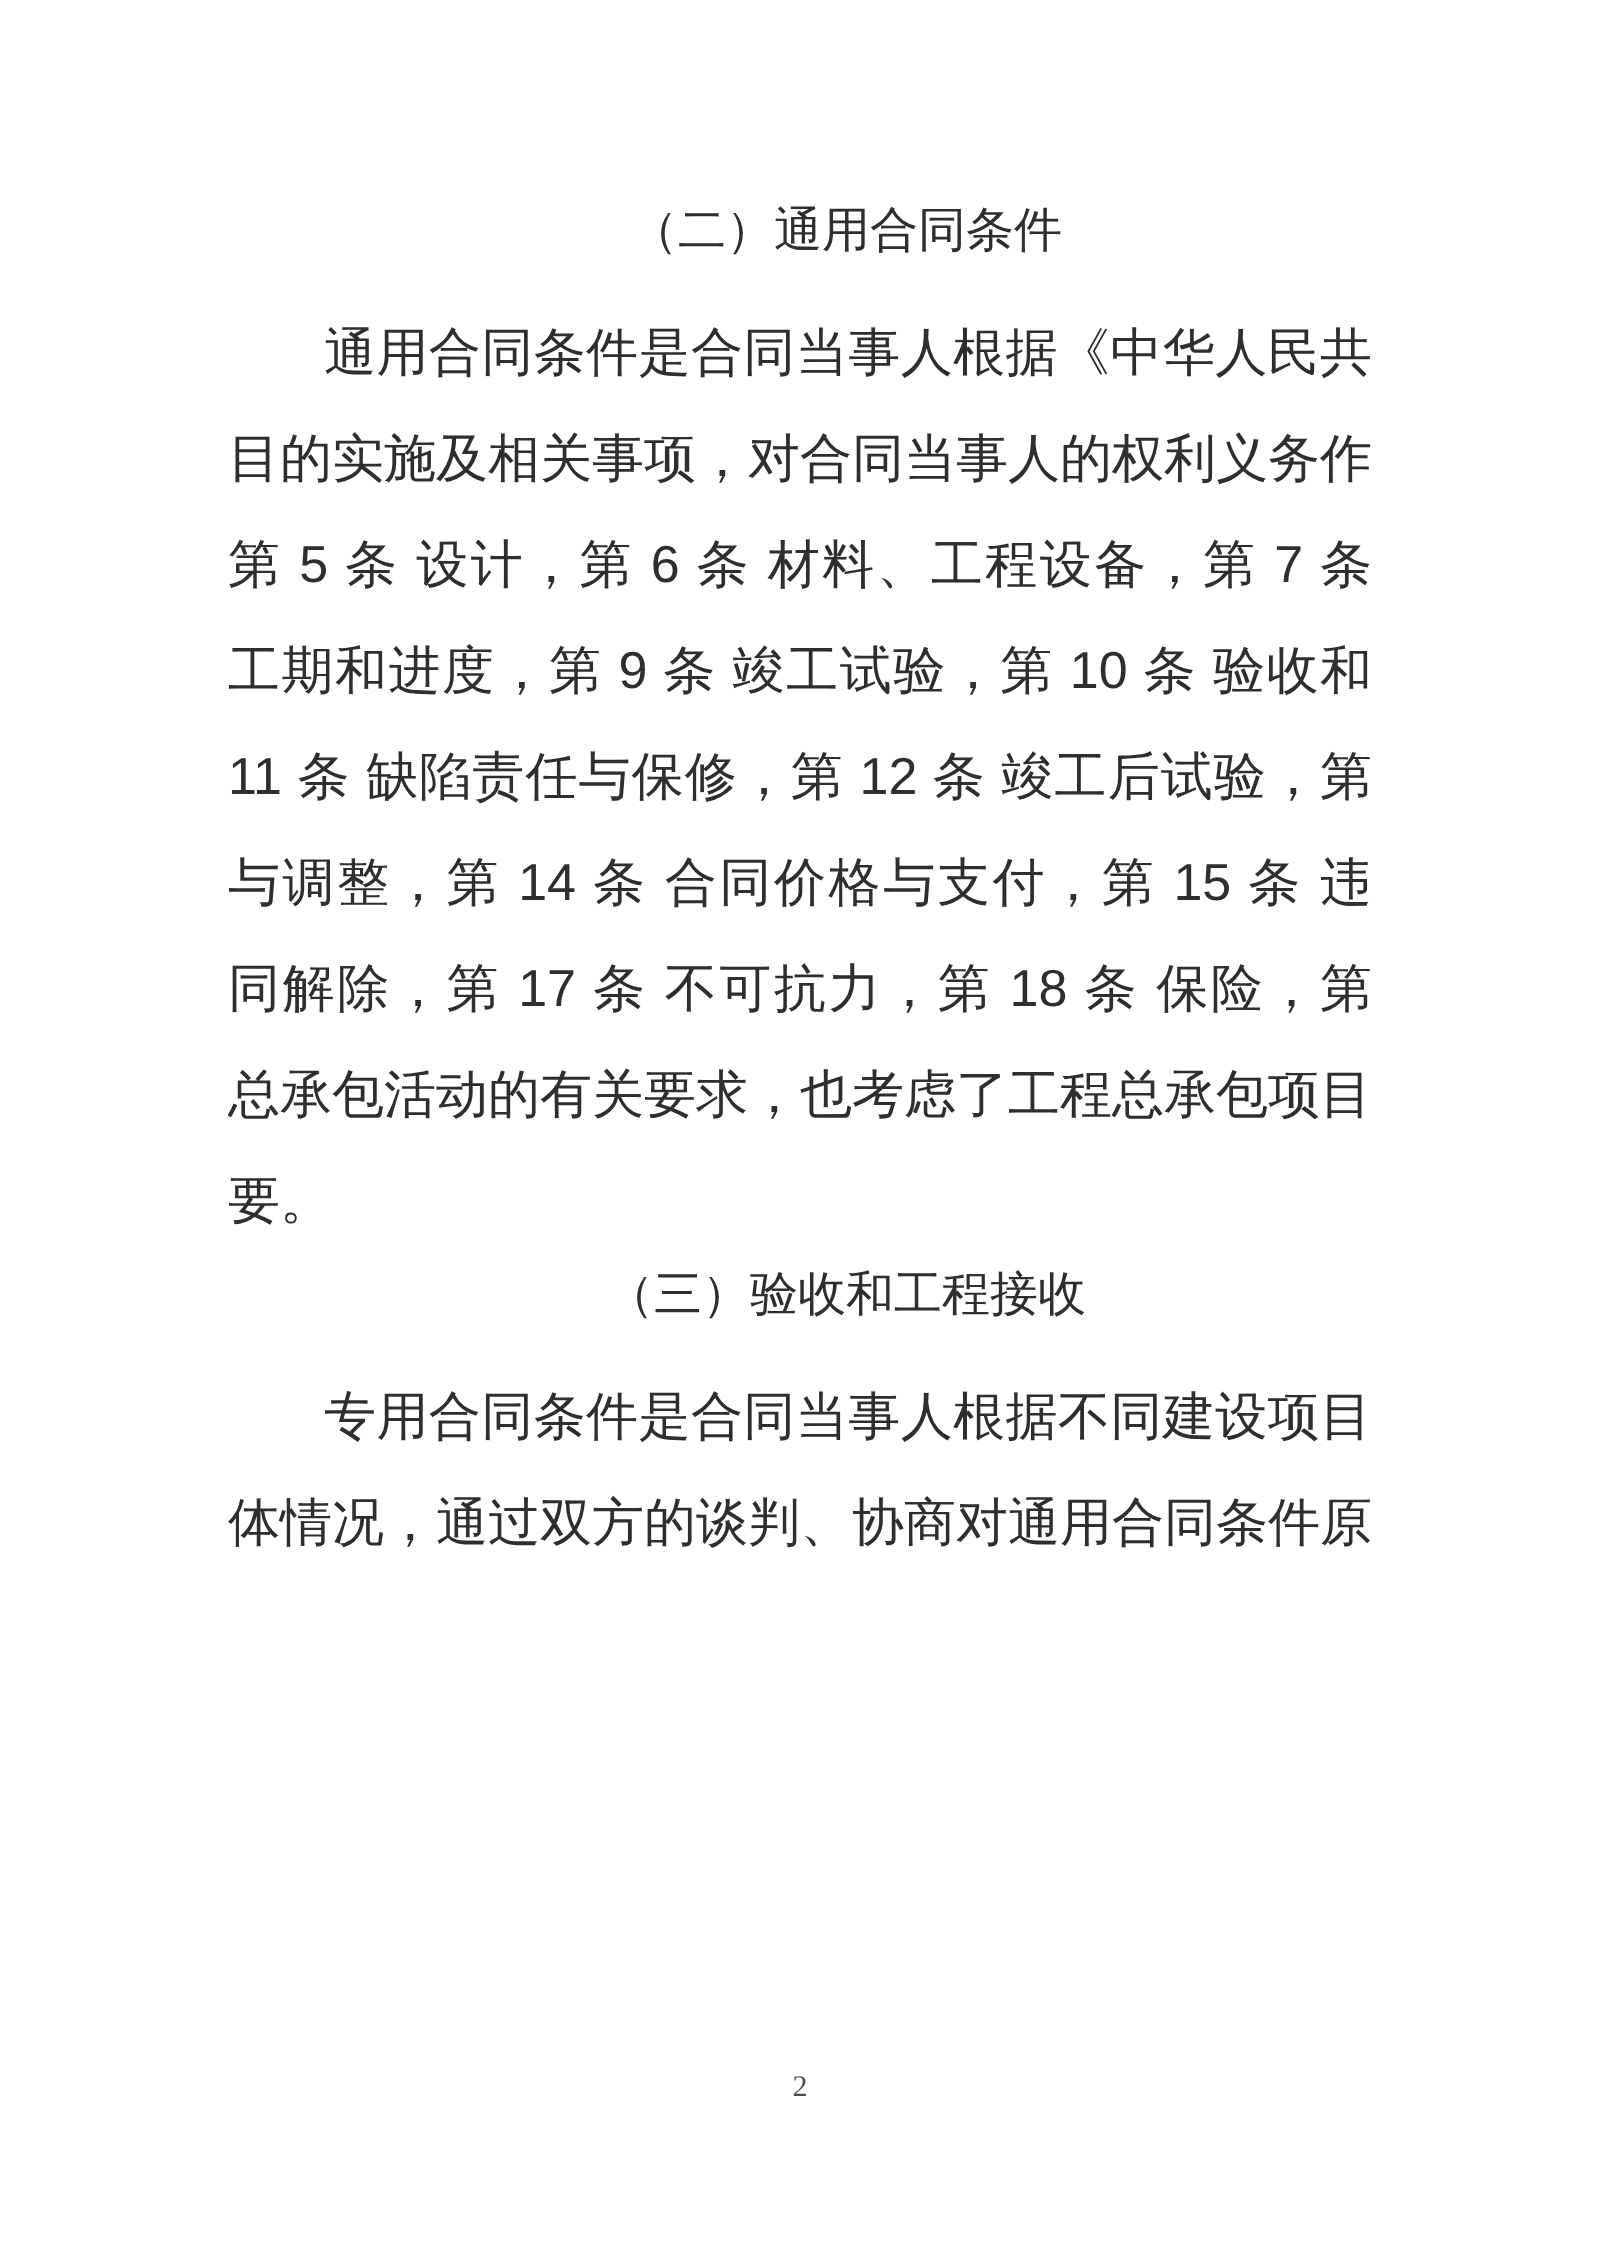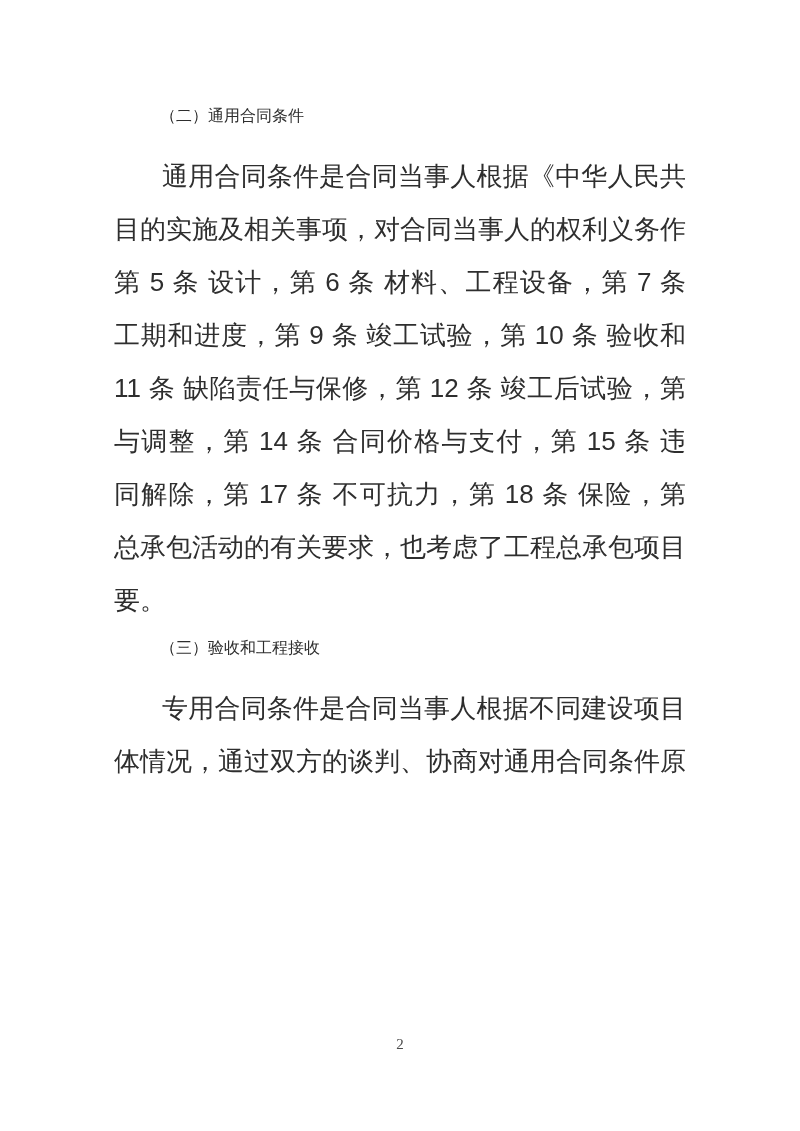--- a/index.html
+++ b/index.html
@@ -16,27 +16,27 @@
     font-family: "Liberation Sans", sans-serif;
     color: #2e2e2e;
   }
   .content {
     position: absolute;
     left: 114px;
     top: 89px;
     width: 572px;
   }
   .section-heading {
-    font-size: 16px;
+    font-size: 24px;
     font-weight: normal;
     line-height: 53px;
     height: 53px;
     margin: 0 0 8px 0;
     padding-left: 46px;
-    text-align: left;
+    text-align: center;
     white-space: nowrap;
   }
   .section-heading.second {
     margin-top: -6px;
   }
   .para {
     margin: 0;
   }
   .line {
     font-size: 26px;

